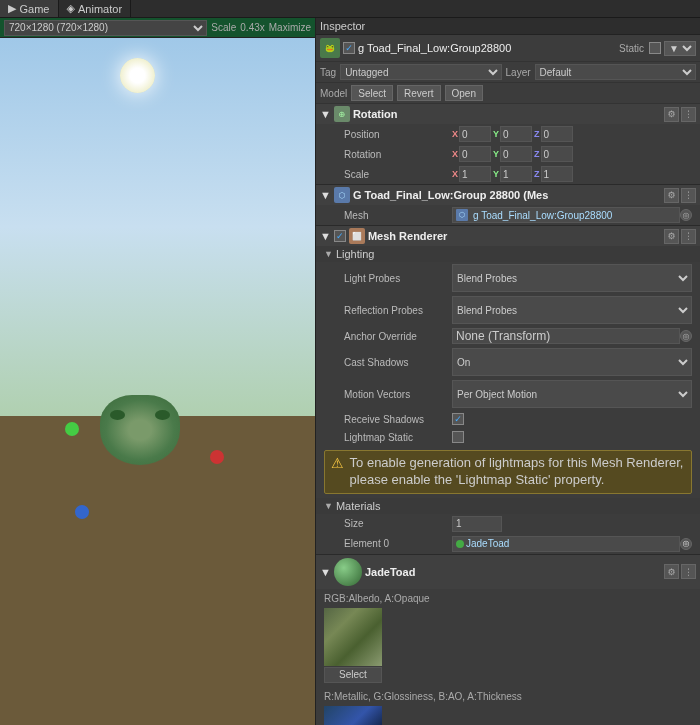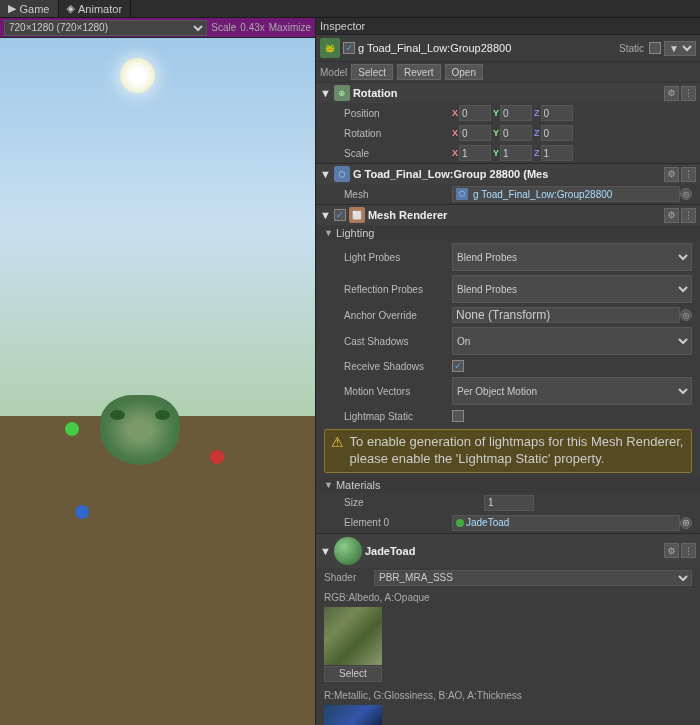--- a/index.html
+++ b/index.html
@@ -8,21 +8,21 @@
     
     .top-bar { display: flex; height: 18px; background: #2d2d2d; align-items: center; border-bottom: 1px solid #1a1a1a; }
     .top-tab { display: flex; align-items: center; padding: 0 8px; height: 100%; font-size: 11px; color: #ccc; border-right: 1px solid #1a1a1a; cursor: pointer; }
     .top-tab.active { background: #3c3c3c; }
 
     
     .main-layout { display: flex; height: 707px; }
 
     
     .game-panel { width: 315px; background: #1a1a1a; display: flex; flex-direction: column; flex-shrink: 0; }
-    .game-toolbar { height: 20px; background: #701a75; display: flex; align-items: center; padding: 0 4px; gap: 4px; border-bottom: 1px solid #222; }
+    .game-toolbar { height: 20px; background: #14532d; display: flex; align-items: center; padding: 0 4px; gap: 4px; border-bottom: 1px solid #222; }
     .game-toolbar select { background: #444; color: #ccc; border: 1px solid #555; font-size: 10px; height: 16px; }
     .game-toolbar span { font-size: 10px; color: #aaa; }
     .game-viewport { flex: 1; position: relative; overflow: hidden; background: #5a7a5a; }
     .sky-area { position: absolute; top: 0; left: 0; right: 0; height: 55%; background: linear-gradient(to bottom, #a0c8e8 0%, #c8dff0 50%, #b0d0b0 100%); }
     .ground-area { position: absolute; bottom: 0; left: 0; right: 0; height: 45%; background: #6b5a3a; }
     .sun-sphere { position: absolute; top: 20px; left: 120px; width: 35px; height: 35px; border-radius: 50%; background: radial-gradient(circle, #ffffff 30%, #f0f0d0 70%, rgba(255,255,200,0) 100%); box-shadow: 0 0 20px #fff; }
     .toad-model { position: absolute; bottom: 35%; left: 90px; width: 100px; height: 90px; }
     .toad-body { width: 80px; height: 70px; margin: 0 auto; background: radial-gradient(ellipse, #7a9a6a 20%, #4a7a4a 60%, #3a6a3a 100%); border-radius: 40% 40% 50% 50%; position: relative; }
     .toad-body::before { content: ''; position: absolute; top: 15px; left: 10px; width: 15px; height: 10px; background: #2a5a2a; border-radius: 50%; }
     .toad-body::after { content: ''; position: absolute; top: 15px; right: 10px; width: 15px; height: 10px; background: #2a5a2a; border-radius: 50%; }
@@ -78,21 +78,21 @@
     .mesh-ref-text { font-size: 10px; color: #adf; flex: 1; }
     .mesh-ref-btn { width: 12px; height: 12px; border-radius: 50%; background: #555; border: 1px solid #666; display: flex; align-items: center; justify-content: center; font-size: 8px; color: #aaa; cursor: pointer; }
 
     .section-header { display: flex; align-items: center; padding: 2px 4px 2px 8px; background: #3a3a3a; cursor: pointer; }
     .section-arrow { font-size: 9px; color: #aaa; margin-right: 3px; }
     .section-title { font-size: 11px; color: #ccc; }
 
     .warning-box { margin: 4px 8px; background: #554a20; border: 1px solid #887730; border-radius: 2px; padding: 4px 6px; display: flex; gap: 6px; }
     .warning-icon { color: #ffcc44; font-size: 14px; flex-shrink: 0; }
     .warning-text { font-size: 13px; color: #ccc; line-height: 1.3; }
-    .size-row { display: flex; align-items: center; padding: 2px 8px 2px 28px; gap: 32px; }
+    .size-row { display: flex; align-items: center; padding: 2px 8px 2px 28px; }
     .element-row { display: flex; align-items: center; padding: 2px 8px 2px 28px; min-height: 18px; }
     .element-ref { display: flex; align-items: center; flex: 1; background: #4a4a4a; border: 1px solid #555; height: 16px; padding: 0 3px; gap: 2px; }
     .element-dot { width: 8px; height: 8px; background: #44aa44; border-radius: 50%; flex-shrink: 0; }
     .element-name { font-size: 10px; color: #adf; flex: 1; }
     .element-circle-btn { width: 12px; height: 12px; border-radius: 50%; background: #555; border: 1px solid #666; display: flex; align-items: center; justify-content: center; font-size: 8px; cursor: pointer; }
 
     
     .material-comp { border-bottom: 1px solid #2a2a2a; }
     .material-header { display: flex; align-items: center; padding: 3px 4px; background: #404040; gap: 3px; }
     .material-preview { width: 28px; height: 28px; background: radial-gradient(circle at 35% 35%, #88cc88, #336633); border-radius: 50%; flex-shrink: 0; }
@@ -164,20 +164,30 @@
       <div class="obj-icon">🐸</div>
       <div class="checkbox checked"></div>
       <span class="obj-name">g Toad_Final_Low:Group28800</span>
       <span class="static-label">Static</span>
       <div class="static-checkbox"></div>
       <select class="static-dropdown">
         <option>▼</option>
       </select>
     </div>
 
+    <div class="tag-layer-row">
+      <span class="small-label">Tag</span>
+      <select class="small-select" style="width:80px;">
+        <option>Untagged</option>
+      </select>
+      <span class="small-label">Layer</span>
+      <select class="small-select" style="width:70px;">
+        <option>Default</option>
+      </select>
+    </div>
 
     <div class="model-row">
       <span class="small-label">Model</span>
       <button class="model-btn">Select</button>
       <button class="model-btn">Revert</button>
       <button class="model-btn">Open</button>
     </div>
 
     <div class="component">
       <div class="component-header">
@@ -298,28 +308,28 @@
         </div>
         <div class="mesh-ref-btn">◎</div>
       </div>
       <div class="prop-row">
         <span class="prop-label">Cast Shadows</span>
         <select class="prop-select">
           <option>On</option>
         </select>
       </div>
       <div class="prop-row">
-        <span class="prop-label">Receive Shadows</span>
-        <div class="checkbox checked"></div>
-      </div>
-      <div class="prop-row">
         <span class="prop-label">Motion Vectors</span>
         <select class="prop-select">
           <option>Per Object Motion</option>
         </select>
+      </div>
+      <div class="prop-row">
+        <span class="prop-label">Receive Shadows</span>
+        <div class="checkbox checked"></div>
       </div>
       <div class="prop-row">
         <span class="prop-label">Lightmap Static</span>
         <div class="checkbox"></div>
       </div>
 
       <div class="warning-box">
         <span class="warning-icon">⚠</span>
         <span class="warning-text">To enable generation of lightmaps for this Mesh Renderer, please enable the 'Lightmap Static' property.</span>
       </div>
@@ -345,26 +355,20 @@
     <div class="material-comp">
       <div class="material-header">
         <span>▼</span>
         <div class="material-preview"></div>
         <span class="material-name">JadeToad</span>
         <div class="component-btns">
           <div class="comp-btn">⚙</div>
           <div class="comp-btn">⋮</div>
         </div>
       </div>
-      <div class="shader-row">
-        <span class="shader-label">Shader</span>
-        <select class="shader-select">
-          <option>PBR_MRA_SSS</option>
-        </select>
-      </div>
 
       <div class="texture-section">
         <div class="tex-label">RGB:Albedo, A:Opaque</div>
         <div class="tex-row">
           <div class="tex-with-select">
             <div class="tex-thumb tex-thumb-albedo" style="width:58px;height:58px;"></div>
             <button class="tex-select-btn">Select</button>
           </div>
         </div>
       </div>

